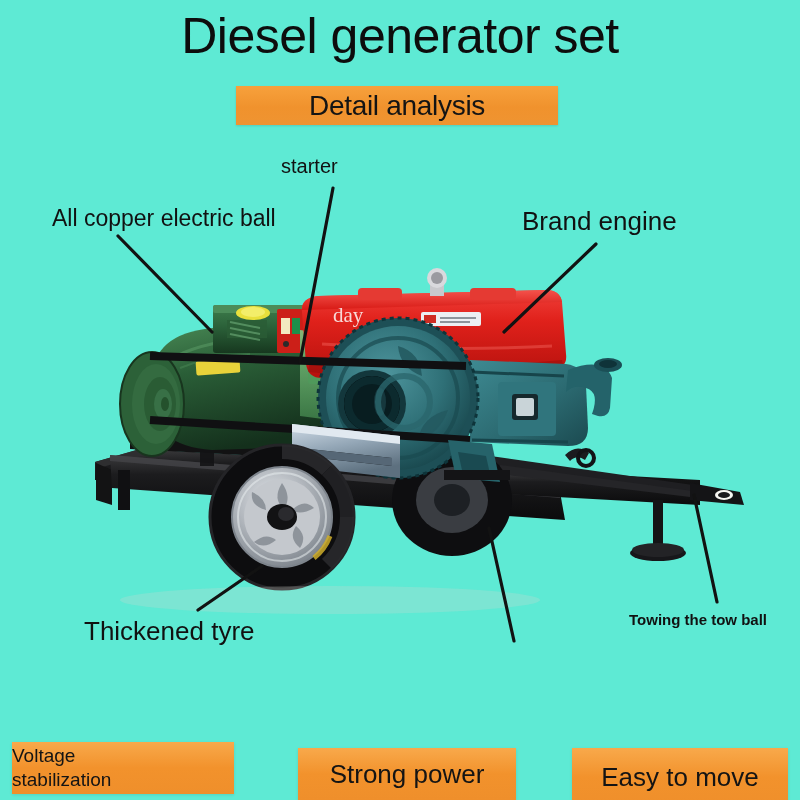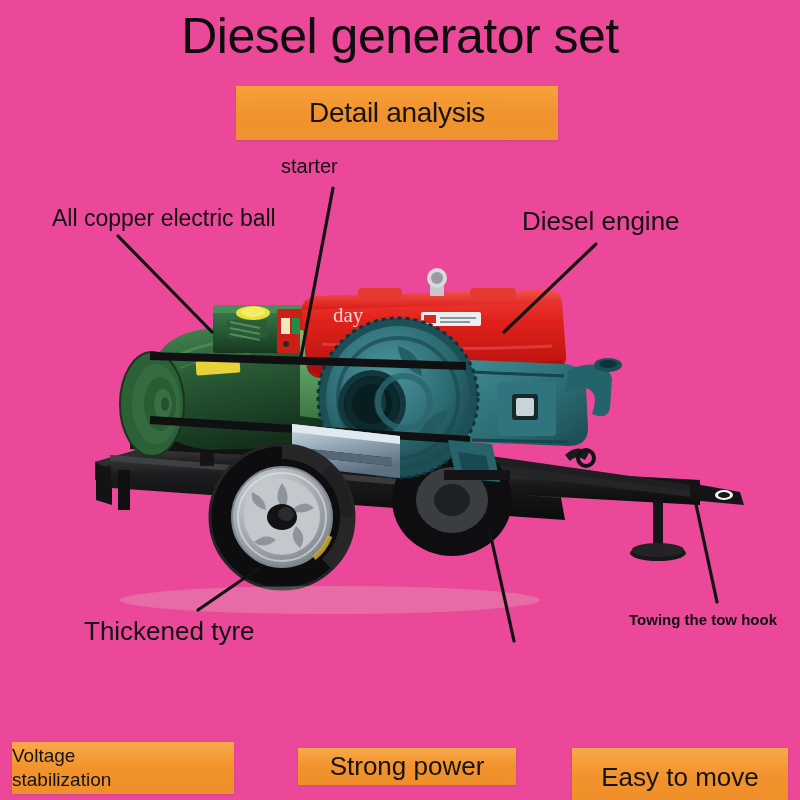--- a/index.html
+++ b/index.html
@@ -4,21 +4,21 @@
 <style>
   html, body {
     margin: 0;
     padding: 0;
     background: #ffffff;
   }
   #poster {
     position: relative;
     width: 800px;
     height: 800px;
-    background: #ec4899;
+    background: #5eead4;
     overflow: hidden;
     font-family: "Liberation Sans", sans-serif;
     -webkit-font-smoothing: antialiased;
   }
 
   
   .main-title {
     position: absolute;
     left: 0;
     top: 8px;
@@ -28,21 +28,21 @@
     line-height: 1.15;
     font-weight: 400;
     color: #0d0d0d;
     letter-spacing: -0.5px;
   }
   .subtitle-badge {
     position: absolute;
     left: 236px;
     top: 86px;
     width: 322px;
-    height: 54px;
+    height: 39px;
     background: linear-gradient(180deg, #f7a13c 0%, #f0922d 55%, #ef9431 100%);
     box-shadow: 0 1px 2px rgba(0,0,0,0.12);
     display: flex;
     align-items: center;
     justify-content: center;
   }
   .subtitle-badge span {
     font-size: 28px;
     font-weight: 400;
     color: #141414;
@@ -88,21 +88,21 @@
   }
   .feature-badge .ftxt {
     color: #141414;
     font-weight: 400;
   }
   #badge-voltage {
     left: 12px; top: 742px; width: 222px; height: 52px;
   }
   #badge-voltage .ftxt { font-size: 19px; line-height: 1.25; }
   #badge-power {
-    left: 298px; top: 748px; width: 218px; height: 37px;
+    left: 298px; top: 748px; width: 218px; height: 52px;
     justify-content: center;
   }
   #badge-power .ftxt { font-size: 26px; }
   #badge-move {
     left: 572px; top: 748px; width: 216px; height: 58px;
     justify-content: center;
   }
   #badge-move .ftxt { font-size: 26px; }
 </style>
 </head>
@@ -348,23 +348,23 @@
       <line x1="333" y1="188" x2="300" y2="362"></line>
       <line x1="596" y1="244" x2="504" y2="332"></line>
       <line x1="262" y1="566" x2="198" y2="610"></line>
       <line x1="489" y1="528" x2="514" y2="641"></line>
       <line x1="694" y1="495" x2="717" y2="602"></line>
     </g>
   </svg>
 
   <div class="callout cl-allcopper">All copper electric ball</div>
   <div class="callout cl-starter">starter</div>
-  <div class="callout cl-brand">Diesel engine</div>
+  <div class="callout cl-brand">Brand engine</div>
   <div class="callout cl-tyre">Thickened tyre</div>
-  <div class="callout cl-towhook">Towing the tow hook</div>
+  <div class="callout cl-towhook">Towing the tow ball</div>
 
   <div class="feature-badge" id="badge-voltage">
     <div class="ftxt">
       <div>Voltage</div>
       <div>stabilization</div>
     </div>
   </div>
 
   <div class="feature-badge" id="badge-power">
     <span class="ftxt">Strong power</span>

